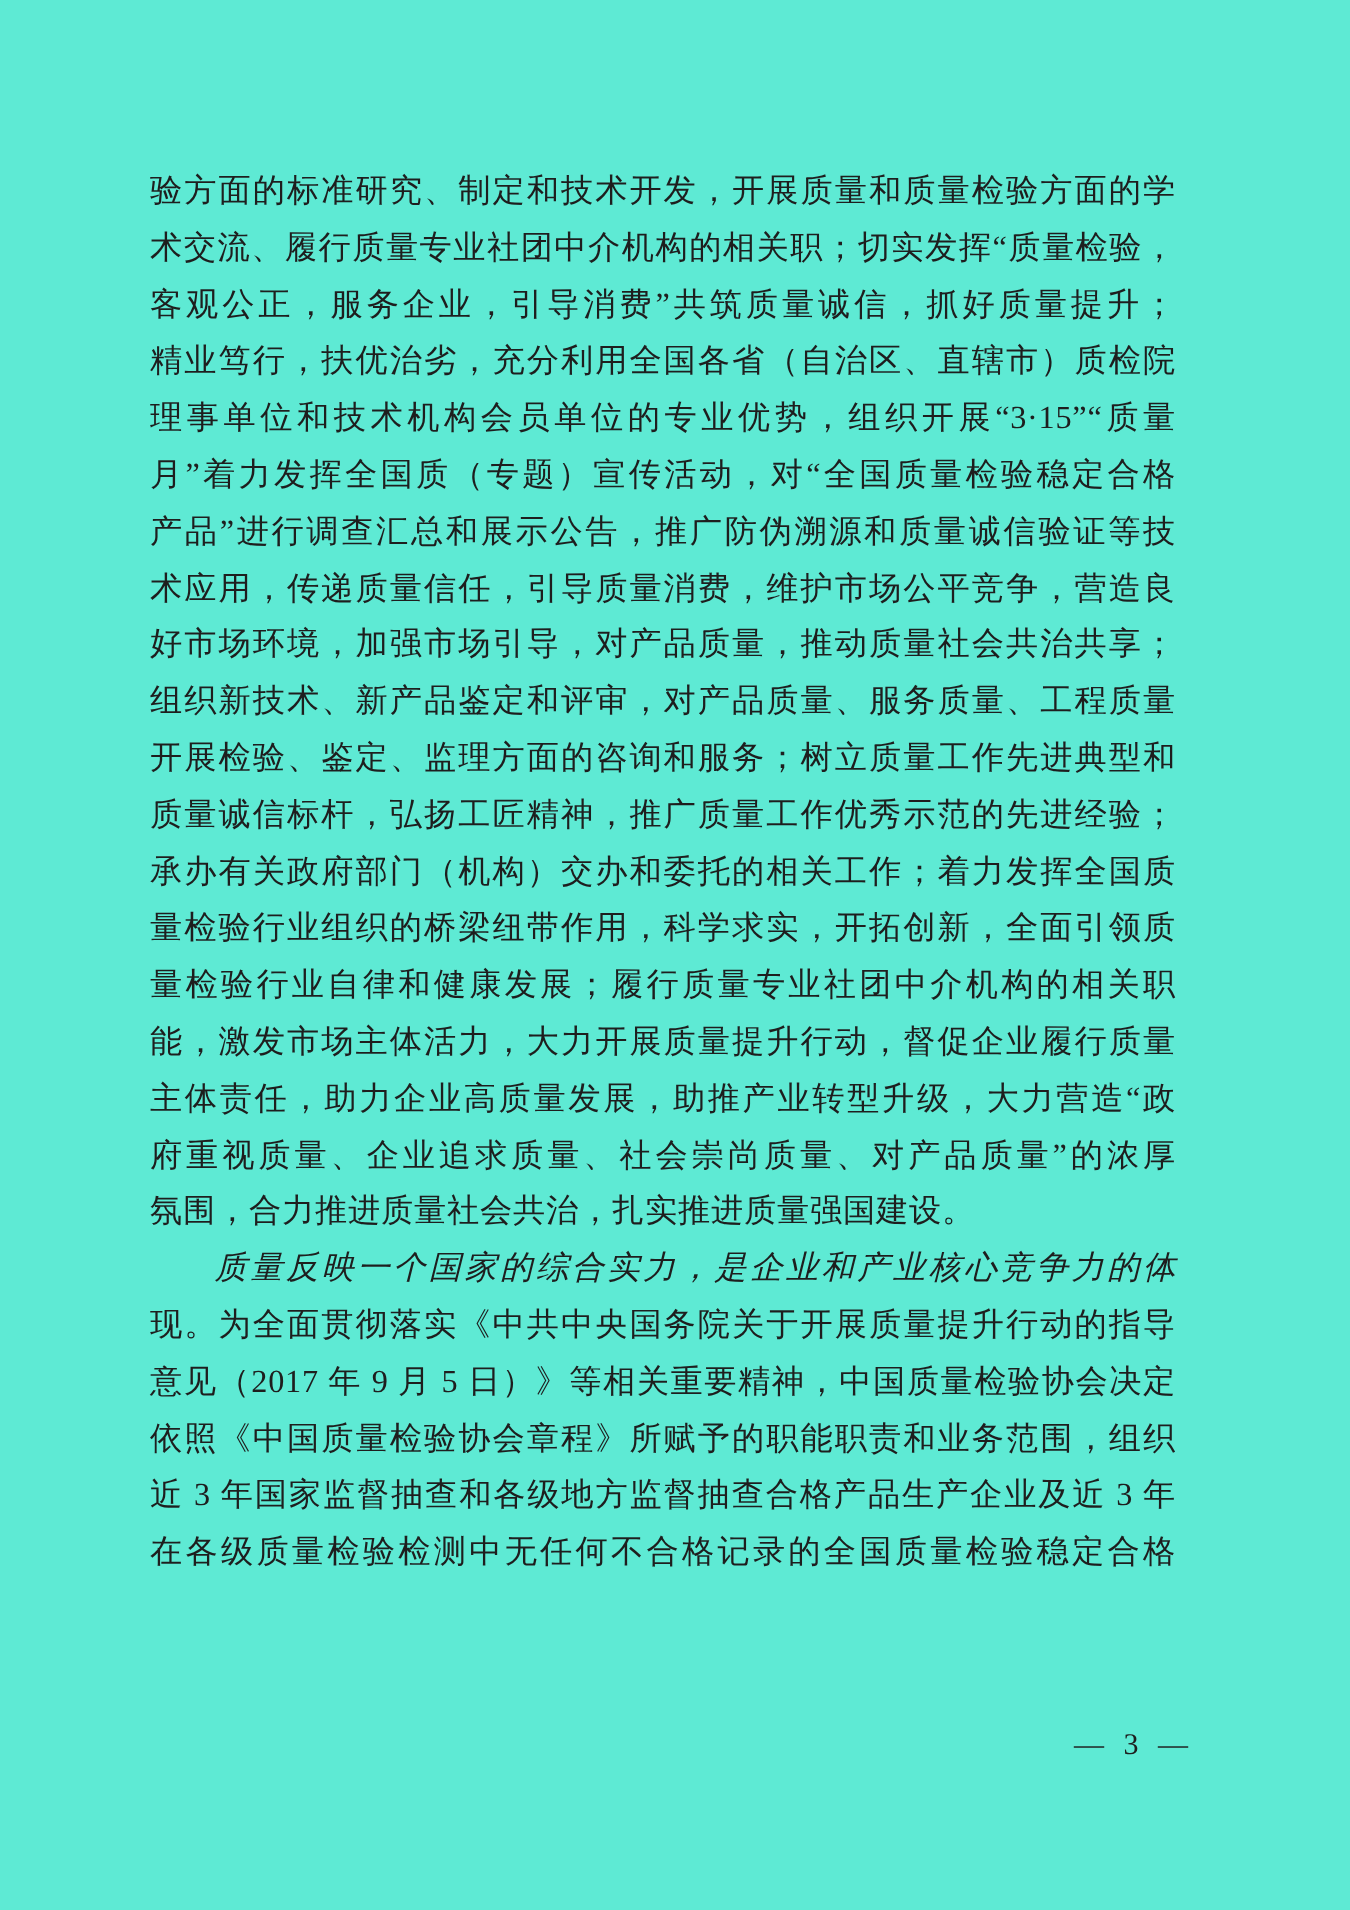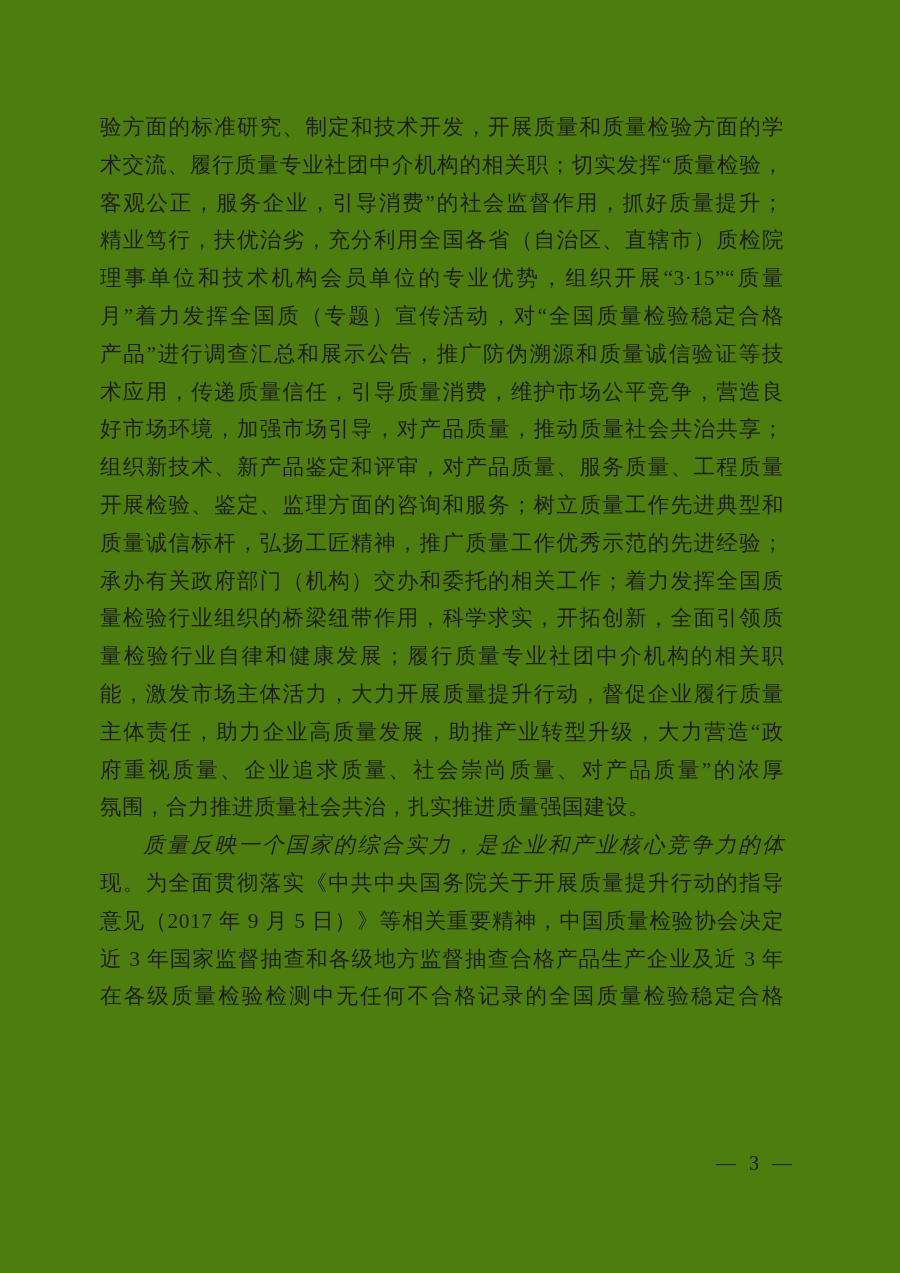--- a/index.html
+++ b/index.html
@@ -4,21 +4,21 @@
 <style>
   html, body {
     margin: 0;
     padding: 0;
     background: #ffffff;
   }
   .page {
     position: relative;
     width: 900px;
     height: 1273px;
-    background: #4d7c0f;
+    background: #5eead4;
     overflow: hidden;
     font-family: "Liberation Serif", "DejaVu Serif", serif;
   }
   .textblock {
     position: absolute;
     left: 100px;
     top: 109px;
     width: 684px;
   }
   .line {
@@ -48,37 +48,38 @@
     font-family: "Liberation Serif", "DejaVu Serif", serif;
   }
 </style>
 </head>
 <body>
 
 <div class="page">
   <div class="textblock">
       <div class="line">验方面的标准研究、制定和技术开发，开展质量和质量检验方面的学</div>
       <div class="line">术交流、履行质量专业社团中介机构的相关职；切实发挥“质量检验，</div>
-      <div class="line">客观公正，服务企业，引导消费”的社会监督作用，抓好质量提升；</div>
+      <div class="line">客观公正，服务企业，引导消费”共筑质量诚信，抓好质量提升；</div>
       <div class="line">精业笃行，扶优治劣，充分利用全国各省（自治区、直辖市）质检院</div>
       <div class="line">理事单位和技术机构会员单位的专业优势，组织开展“3·15”“质量</div>
       <div class="line">月”着力发挥全国质（专题）宣传活动，对“全国质量检验稳定合格</div>
       <div class="line">产品”进行调查汇总和展示公告，推广防伪溯源和质量诚信验证等技</div>
       <div class="line">术应用，传递质量信任，引导质量消费，维护市场公平竞争，营造良</div>
       <div class="line">好市场环境，加强市场引导，对产品质量，推动质量社会共治共享；</div>
       <div class="line">组织新技术、新产品鉴定和评审，对产品质量、服务质量、工程质量</div>
       <div class="line">开展检验、鉴定、监理方面的咨询和服务；树立质量工作先进典型和</div>
       <div class="line">质量诚信标杆，弘扬工匠精神，推广质量工作优秀示范的先进经验；</div>
       <div class="line">承办有关政府部门（机构）交办和委托的相关工作；着力发挥全国质</div>
       <div class="line">量检验行业组织的桥梁纽带作用，科学求实，开拓创新，全面引领质</div>
       <div class="line">量检验行业自律和健康发展；履行质量专业社团中介机构的相关职</div>
       <div class="line">能，激发市场主体活力，大力开展质量提升行动，督促企业履行质量</div>
       <div class="line">主体责任，助力企业高质量发展，助推产业转型升级，大力营造“政</div>
       <div class="line">府重视质量、企业追求质量、社会崇尚质量、对产品质量”的浓厚</div>
       <div class="line para-end">氛围，合力推进质量社会共治，扎实推进质量强国建设。</div>
       <div class="line indent">质量反映一个国家的综合实力，是企业和产业核心竞争力的体</div>
       <div class="line">现。为全面贯彻落实《中共中央国务院关于开展质量提升行动的指导</div>
       <div class="line">意见（2017 年 9 月 5 日）》等相关重要精神，中国质量检验协会决定</div>
+      <div class="line">依照《中国质量检验协会章程》所赋予的职能职责和业务范围，组织</div>
       <div class="line">近 3 年国家监督抽查和各级地方监督抽查合格产品生产企业及近 3 年</div>
       <div class="line">在各级质量检验检测中无任何不合格记录的全国质量检验稳定合格</div>
     </div>
   <div class="page-number">— 3 —</div>
 </div>
 
 </body></html>

